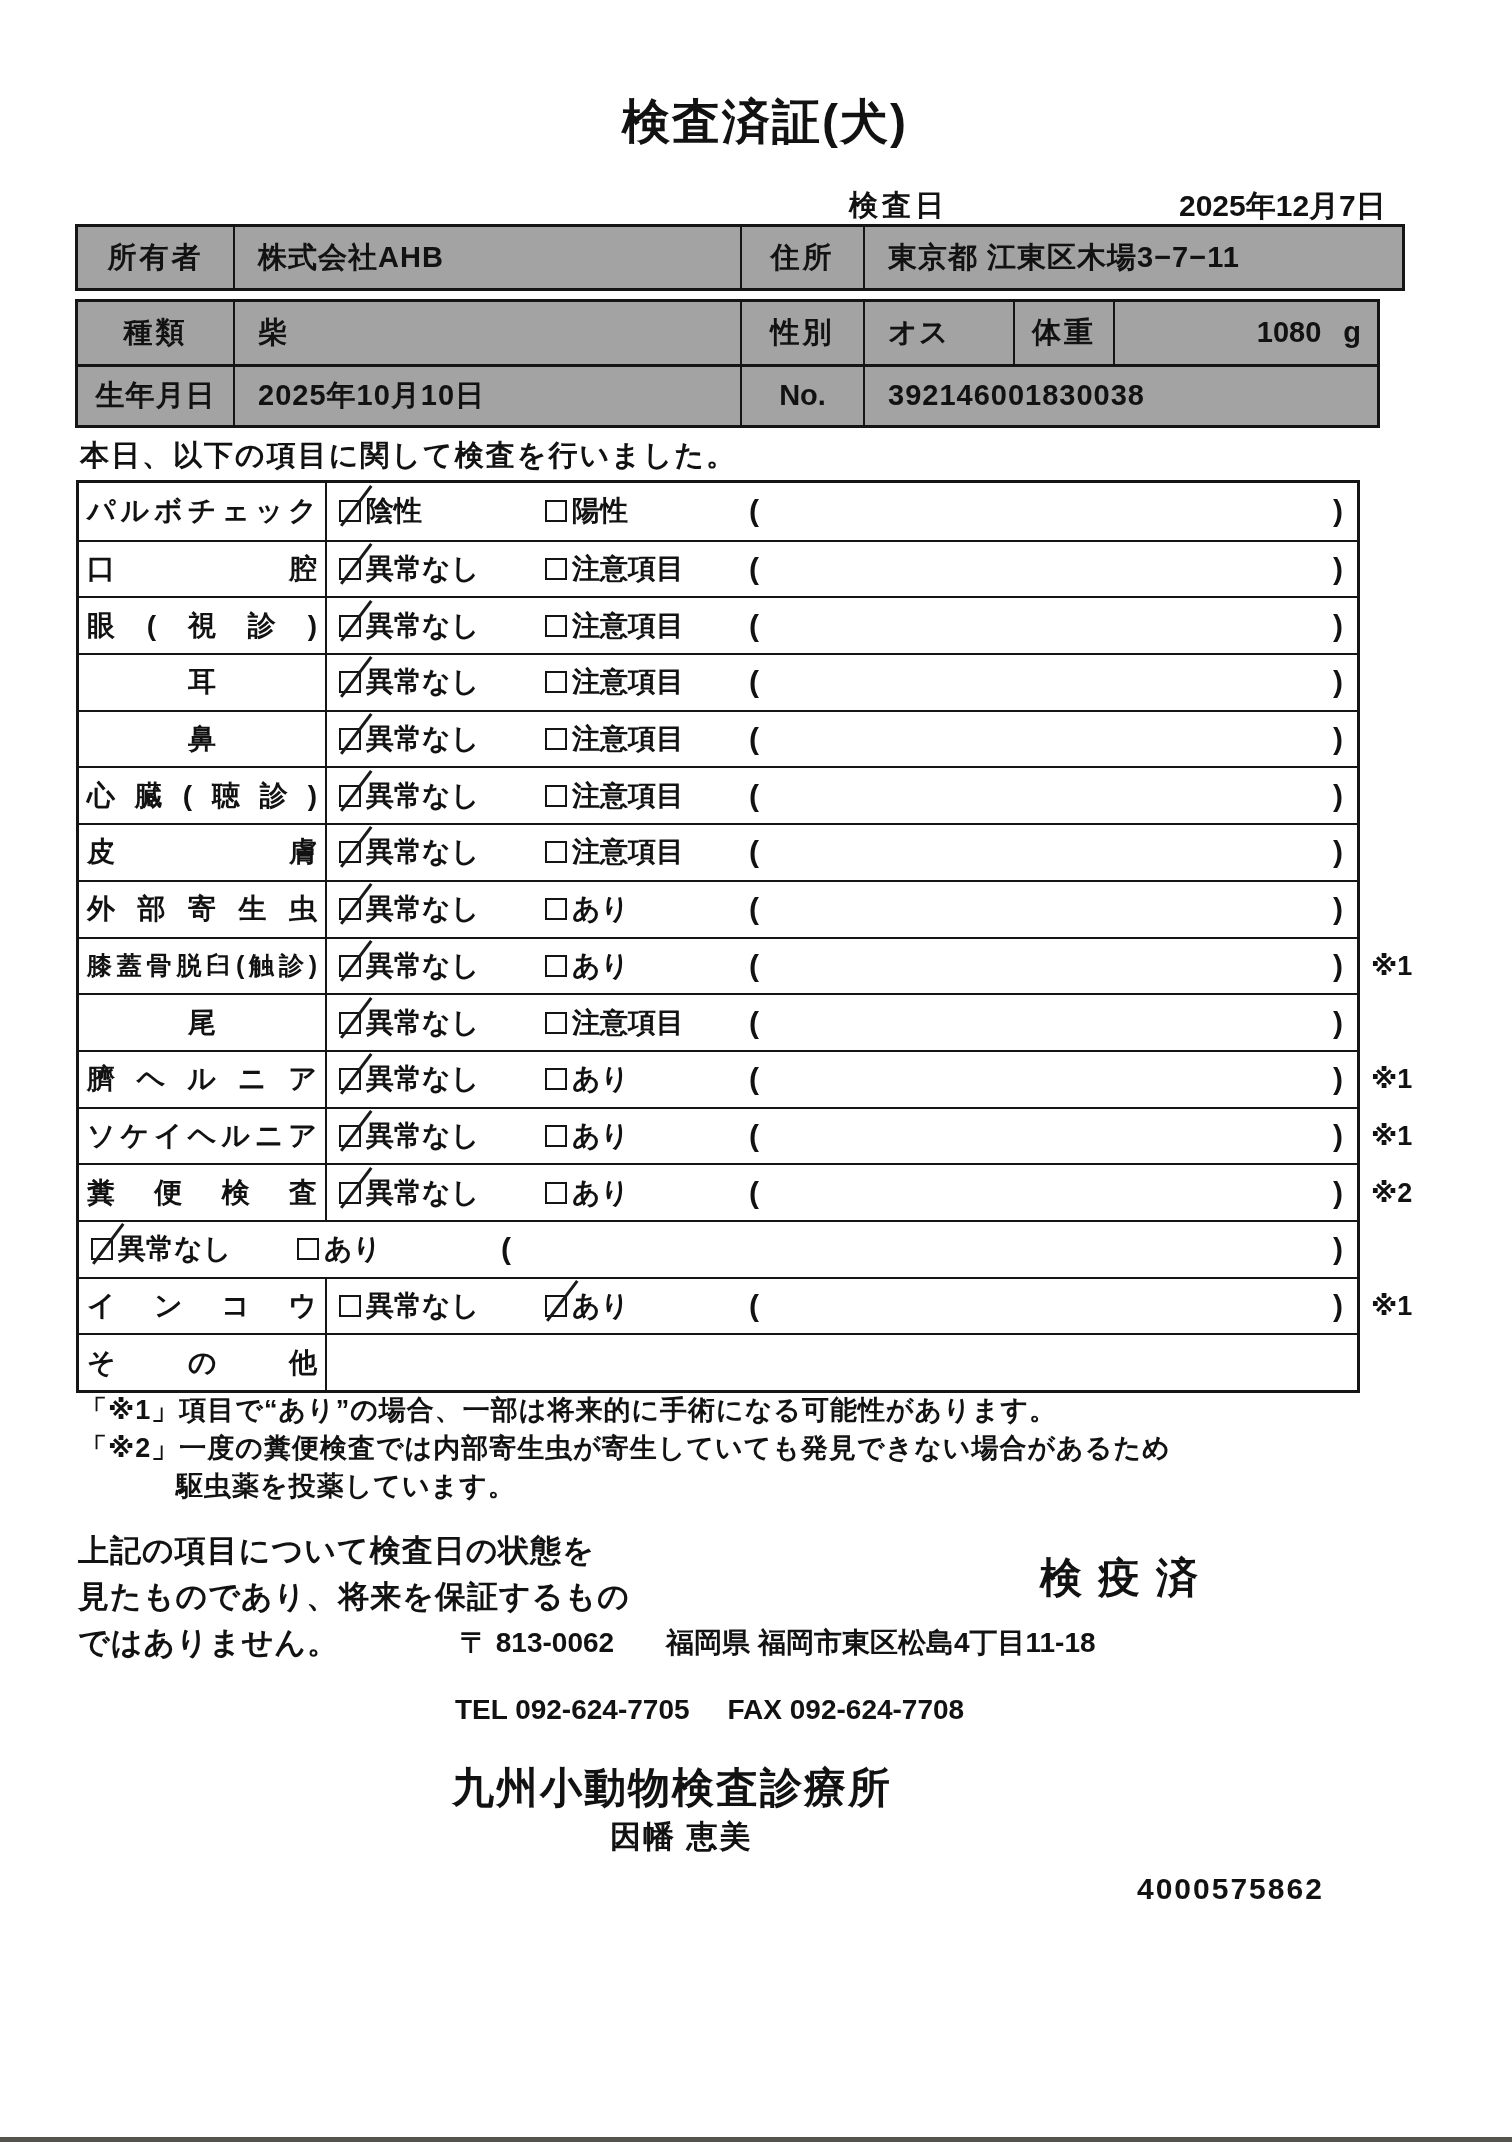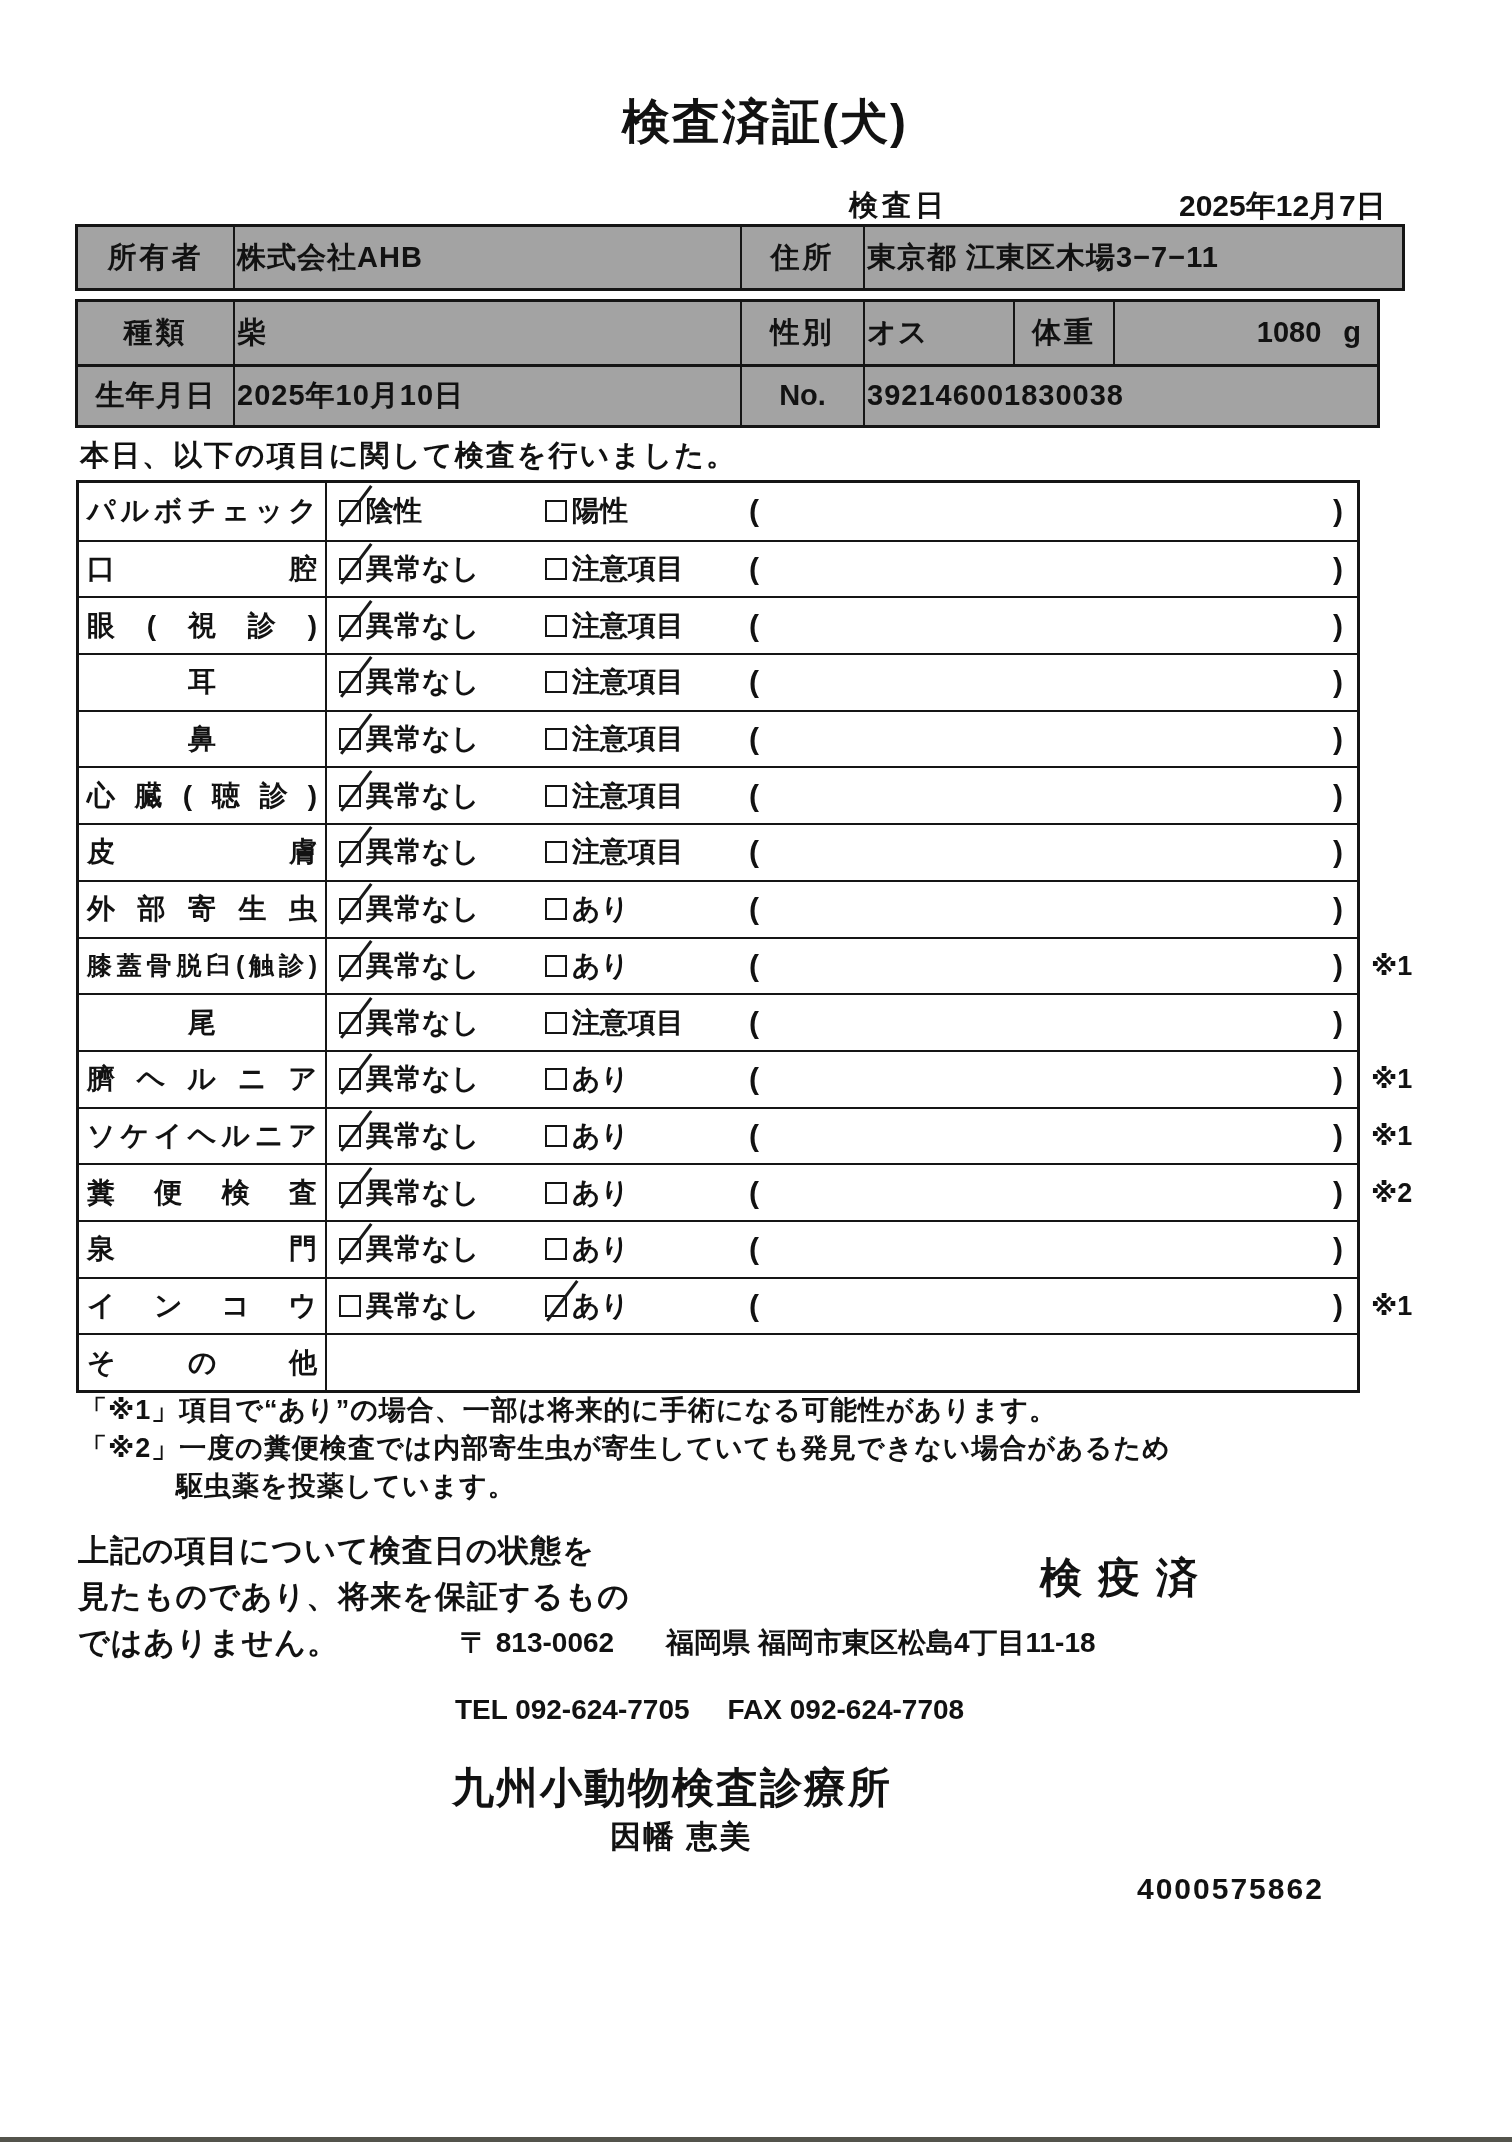--- a/index.html
+++ b/index.html
@@ -13,21 +13,21 @@
   .title{left:0;top:90px;width:1490px;text-align:center;font-size:48px;font-weight:bold;letter-spacing:2px;margin-left:20px;}
   .date-label{left:849px;top:186px;font-size:29px;font-weight:600;letter-spacing:4px;}
   .date-value{left:1179px;top:186px;font-size:30px;font-weight:600;}
   
   .ttable{border:3px solid #151515;box-sizing:border-box;background:#a3a3a3;}
   .trow{display:grid;height:61px;box-sizing:border-box;}
   .trow + .trow{border-top:3px solid #151515;}
   .tcell{display:flex;align-items:center;box-sizing:border-box;font-size:29px;font-weight:600;overflow:hidden;white-space:nowrap;}
   .tcell + .tcell{border-left:2.5px solid #151515;}
   .lab{justify-content:center;letter-spacing:3px;padding:0 4px;}
-  .val{padding-left:2px;letter-spacing:1px;}
+  .val{padding-left:23px;letter-spacing:1px;}
   .right{justify-content:flex-end;padding-right:16px;}
   .unit{margin-left:22px;}
   .owner-table{left:75px;top:224px;width:1330px;}
   .pet-table{left:75px;top:299px;width:1305px;}
   .pet-table .trow{height:61.5px;}
   
   .intro{left:80px;top:436px;font-size:29px;font-weight:600;letter-spacing:2px;}
   
   .chk-table{left:76px;top:480px;width:1284px;border:3px solid #151515;box-sizing:border-box;}
   .row{position:relative;display:flex;height:56.7px;box-sizing:border-box;}
@@ -378,23 +378,20 @@
           <span class="box"></span>
           <span class="optlabel">あり</span>
         </span>
         <span class="popen">(</span>
         <span class="pclose">)</span>
       </div>
       <span class="note">※2</span>
     </div>
 
     <div class="row">
-      <div class="cell-label">
-          <span>泉門</span>
-        </div>
       <div class="cell-opts">
         <span class="opt opt1">
           <span class="box checked">
               <span class="slash"></span>
             </span>
           <span class="optlabel">異常なし</span>
         </span>
         <span class="opt opt2">
           <span class="box"></span>
           <span class="optlabel">あり</span>

